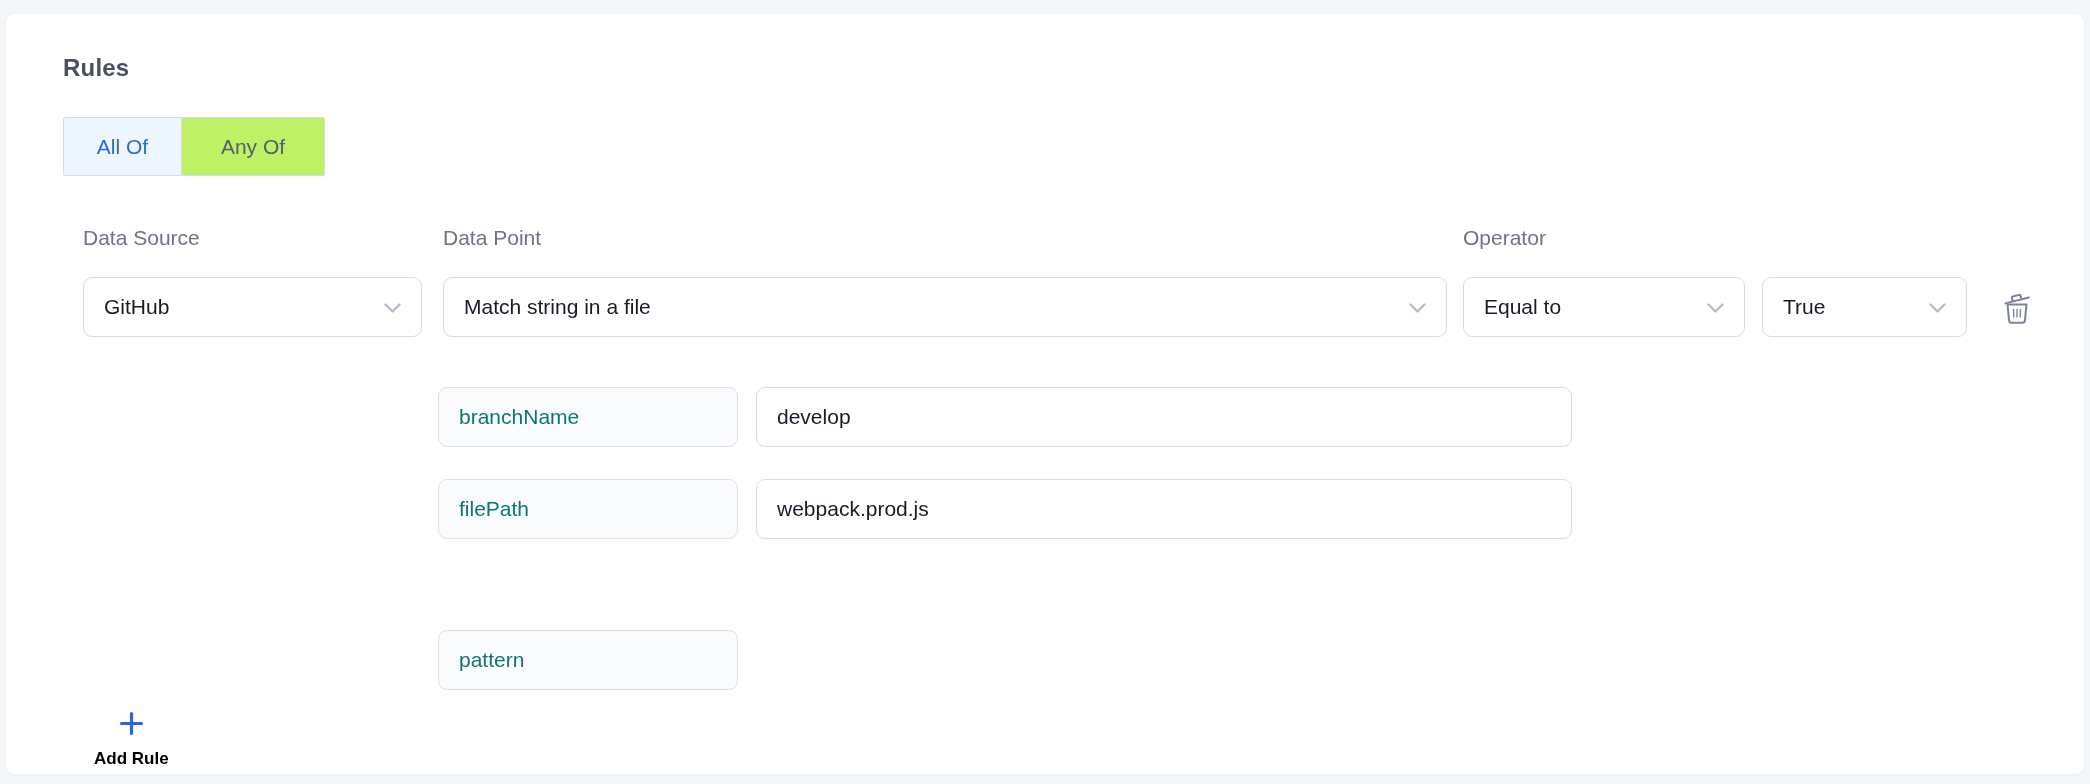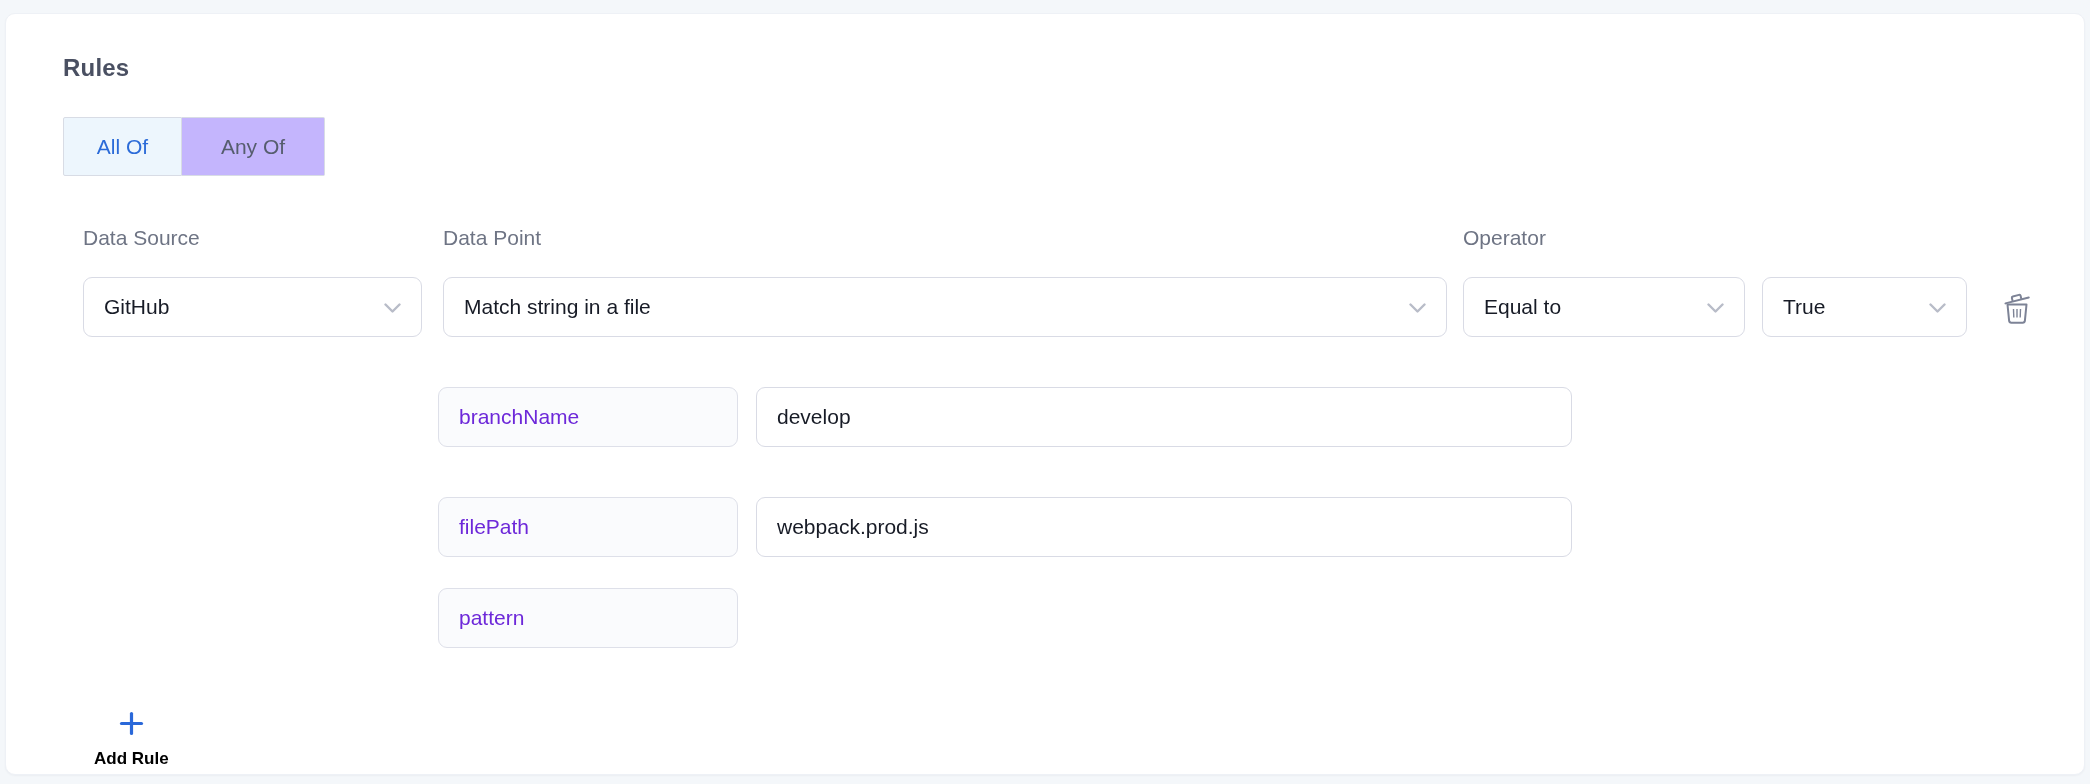--- a/index.html
+++ b/index.html
@@ -19,21 +19,21 @@
   .heading {
     position:absolute; left:57px; top:40px;
     font-size:24px; font-weight:600; color:#4a5062; letter-spacing:.2px;
   }
   
   .toggle-group {
     position:absolute; left:57px; top:103px; height:59px; display:flex;
   }
   .toggle-btn {
     height:59px; display:flex; align-items:center; justify-content:center;
-    font-size:21px; background:#c4b5fd; color:#565d6e;
+    font-size:21px; background:#bef264; color:#565d6e;
     border:1px solid #d8dce5; cursor:pointer;
   }
   .toggle-btn.first { width:119px; border-radius:2px 0 0 2px; }
   .toggle-btn.last  { width:143px; border-left:none; border-radius:0 2px 2px 0; }
   .toggle-btn.active { background:#edf6fd; color:#2b6bd8; }
   
   .field-label {
     position:absolute; top:212px; font-size:21px; color:#6e7484;
   }
   
@@ -51,32 +51,32 @@
   .delete-btn {
     position:absolute; left:1990px; top:275px; width:42px; height:42px;
     display:flex; align-items:center; justify-content:center;
     background:none; border:none; cursor:pointer;
   }
   
   .param-name {
     position:absolute; left:432px; width:300px; height:60px;
     background:#fafbfd; border:1px solid #dee0e9; border-radius:9px;
     display:flex; align-items:center; padding:0 20px;
-    font-size:21px; color:#6d28d9;
+    font-size:21px; color:#0f766e;
   }
   .param-value {
     position:absolute; left:750px; width:816px; height:60px;
     background:#ffffff; border:1px solid #d9dbe5; border-radius:9px;
     padding:0 20px; font-size:21px; color:#171b26;
     font-family:"Liberation Sans","DejaVu Sans",sans-serif;
     outline:none;
   }
   .row-1 { top:373px; }
-  .row-2 { top:483px; }
-  .row-3 { top:574px; }
+  .row-2 { top:465px; }
+  .row-3 { top:616px; }
   
   .add-rule {
     position:absolute; left:88px; top:697px;
     display:flex; align-items:center; gap:13px;
     background:none; border:none; cursor:pointer;
     font-family:inherit; font-size:17px; font-weight:600; color:#000000;flex-direction:column;
   }
 </style>
 </head>
 <body>

